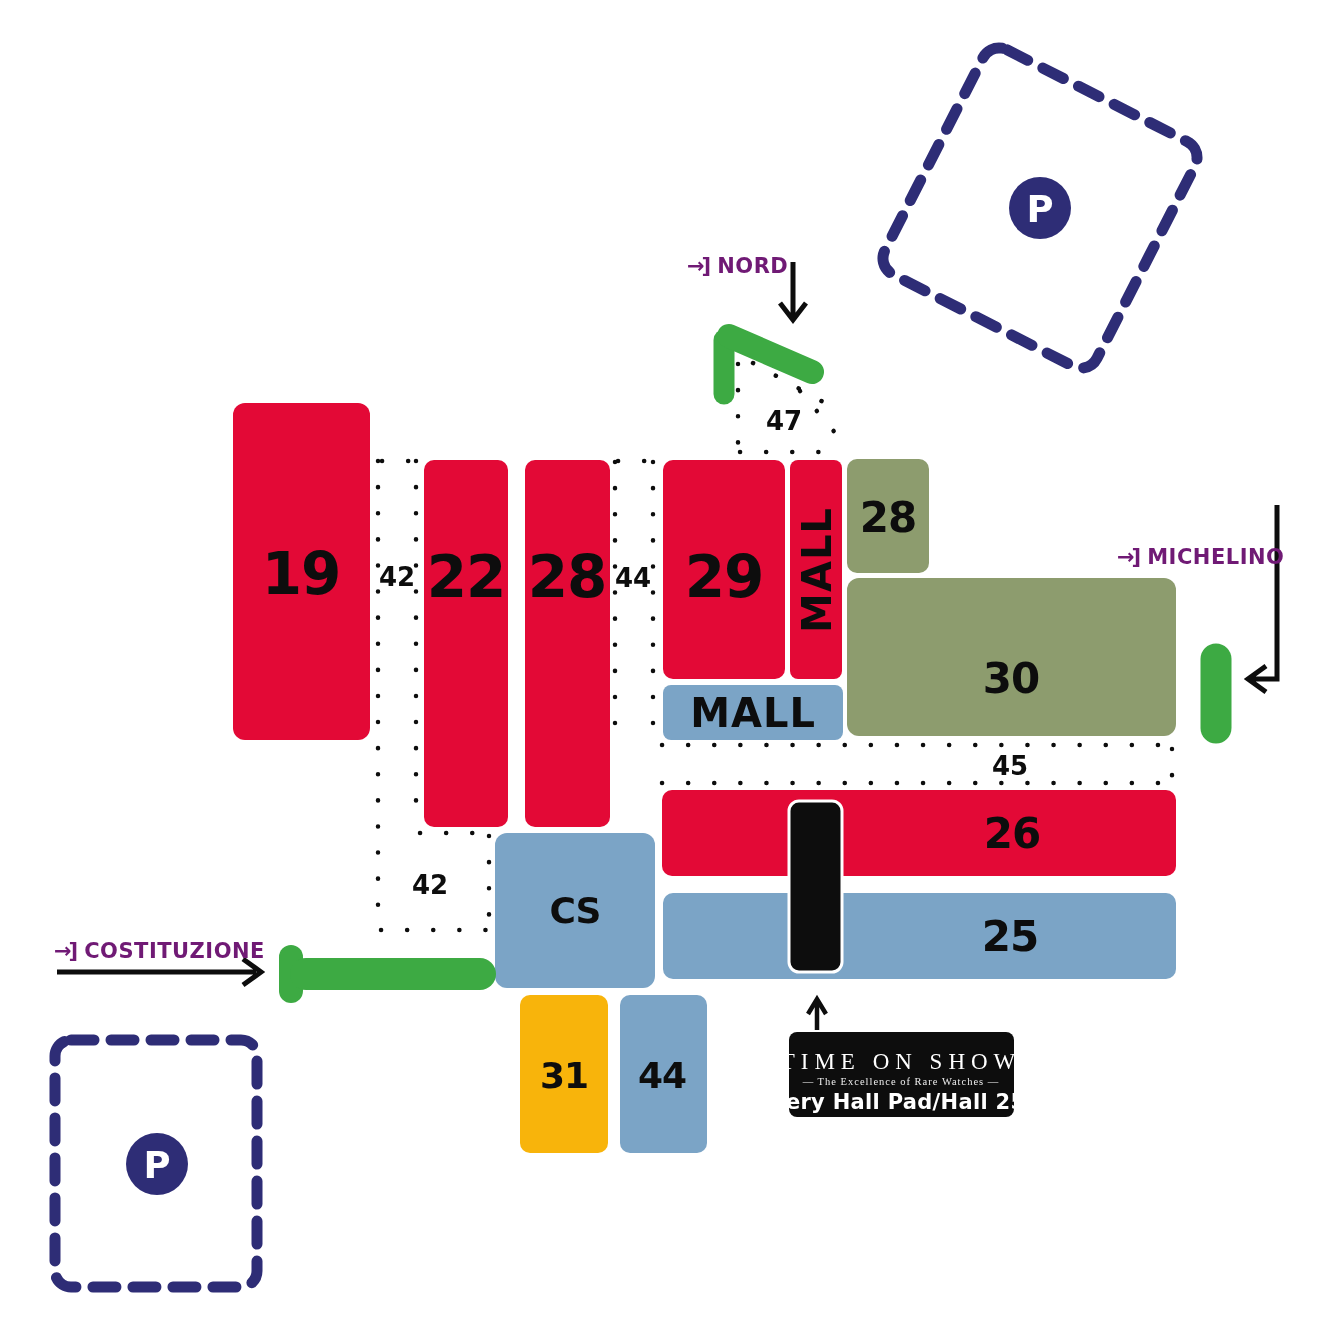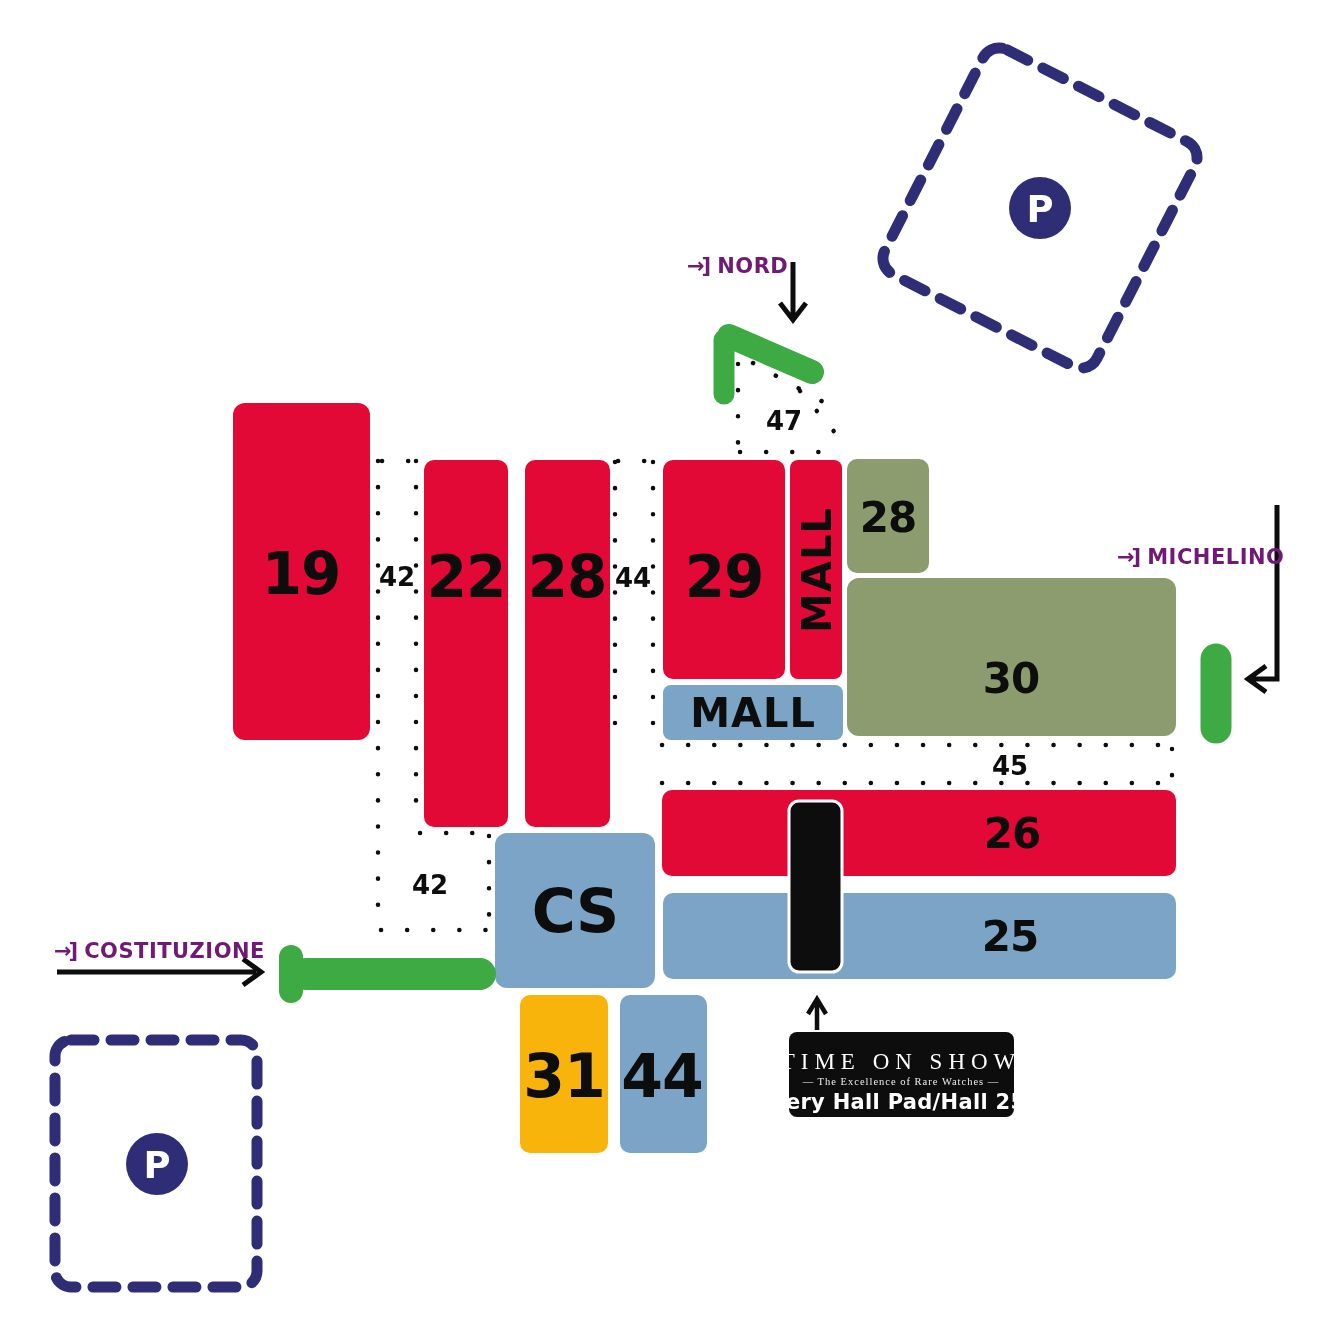--- a/index.html
+++ b/index.html
@@ -7,21 +7,21 @@
     position:relative;width:1333px;height:1333px;background:#ffffff;overflow:hidden;
     font-family:"DejaVu Sans","Liberation Sans",sans-serif;
   }
   .layer{position:absolute;left:0;top:0;width:1333px;height:1333px;}
   .lbl{
     position:absolute;transform:translate(-50%,-50%);
     font-weight:bold;color:#0d0d0d;white-space:nowrap;line-height:1;
   }
   .hall-num{font-size:58px;letter-spacing:-1px;}
   .hall-num-md{font-size:42px;letter-spacing:-1px;}
-  .hall-num-sm{font-size:60px;letter-spacing:-1px;}
+  .hall-num-sm{font-size:36px;letter-spacing:-1px;}
   .corridor-num{font-size:26px;letter-spacing:0px;}
   .mall-txt{font-size:40px;letter-spacing:1px;}
   .mall-vert{transform:translate(-50%,-50%) rotate(-90deg);}
   .p-sym{font-size:37px;color:#ffffff;}
   .entrance{
     position:absolute;font-weight:bold;font-size:21px;color:#701a75;
     white-space:nowrap;letter-spacing:0.5px;line-height:1;
   }
   .entrance .eicon{letter-spacing:-3px;margin-right:9px;}
   .tos-title{

